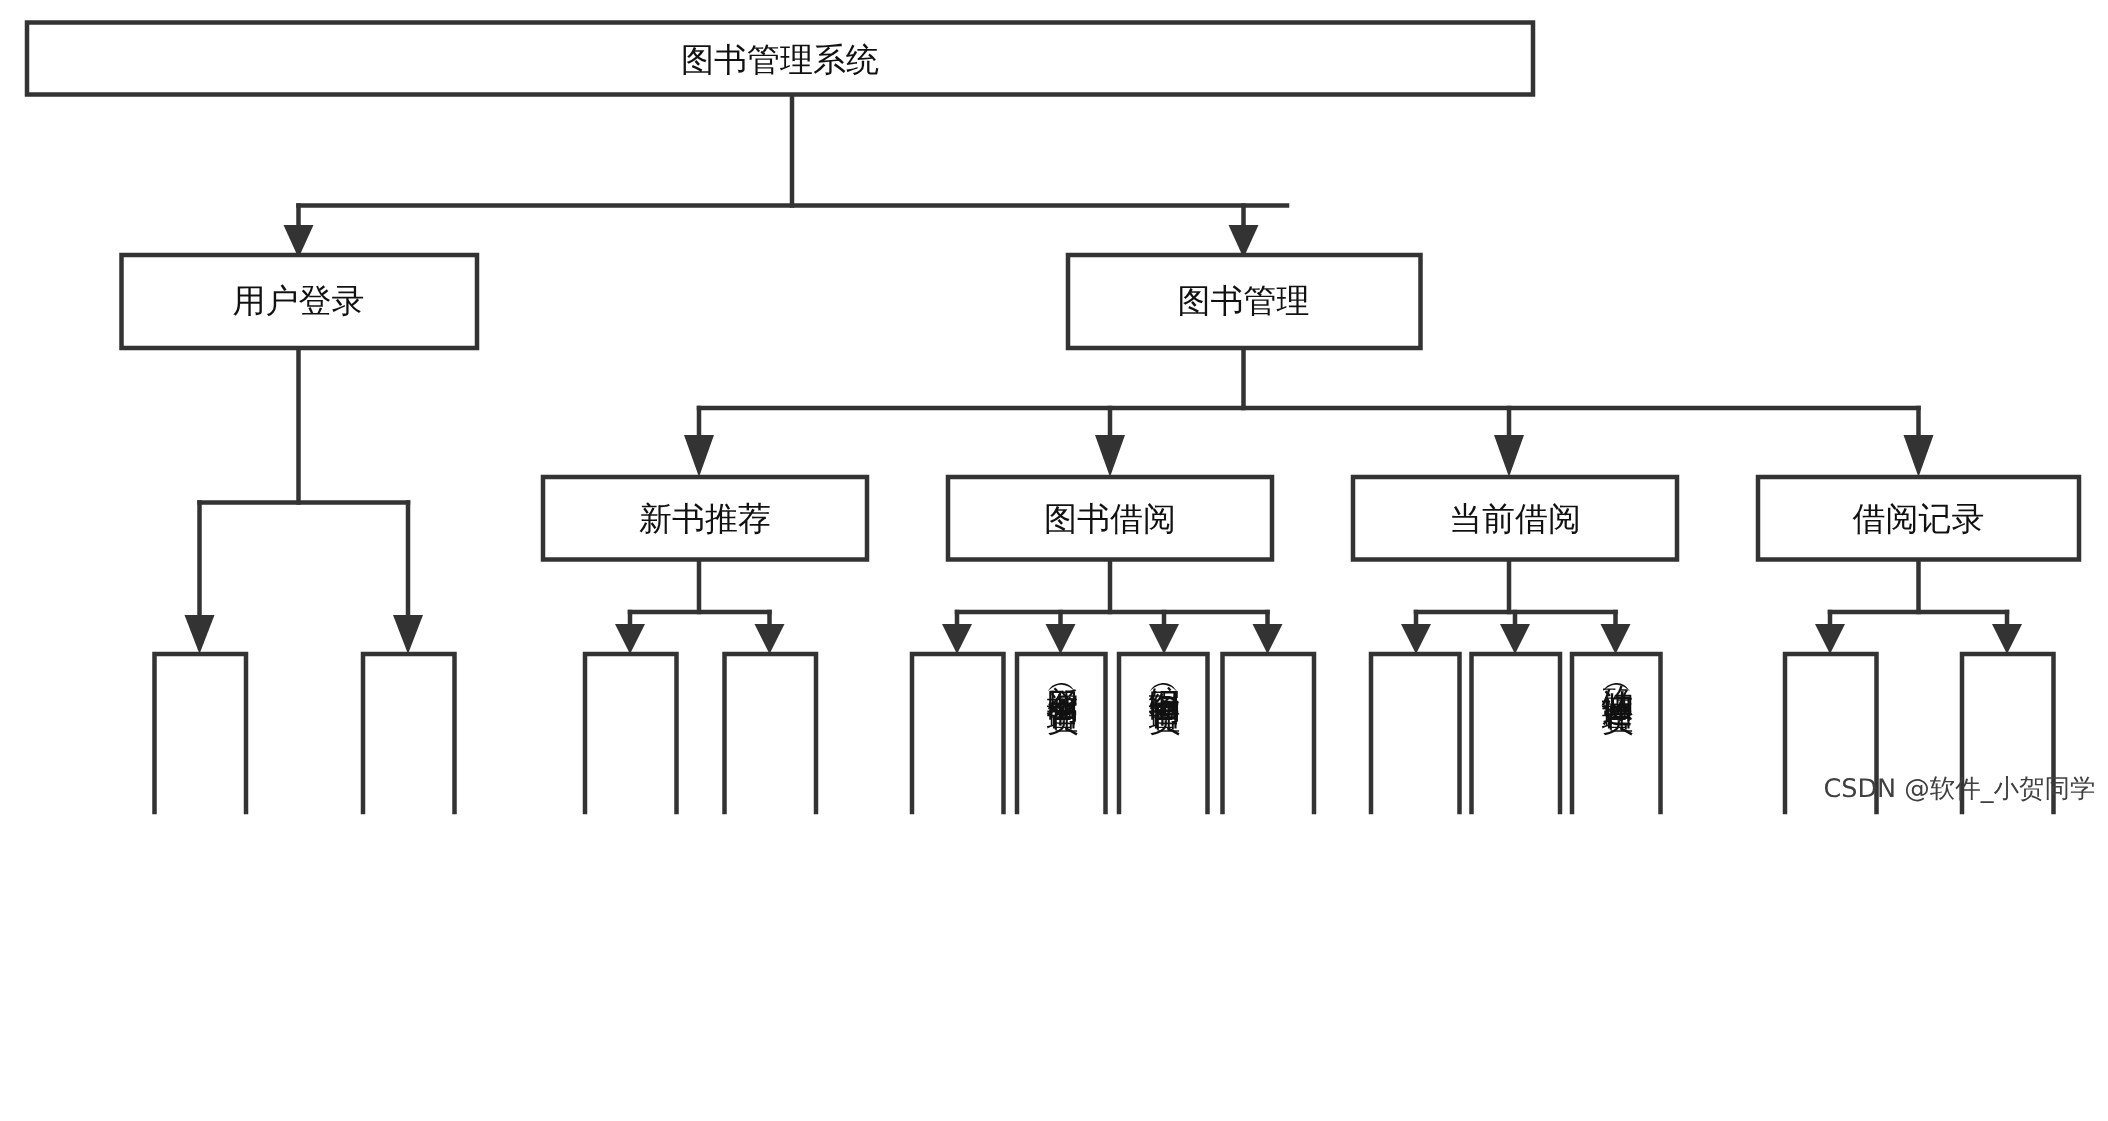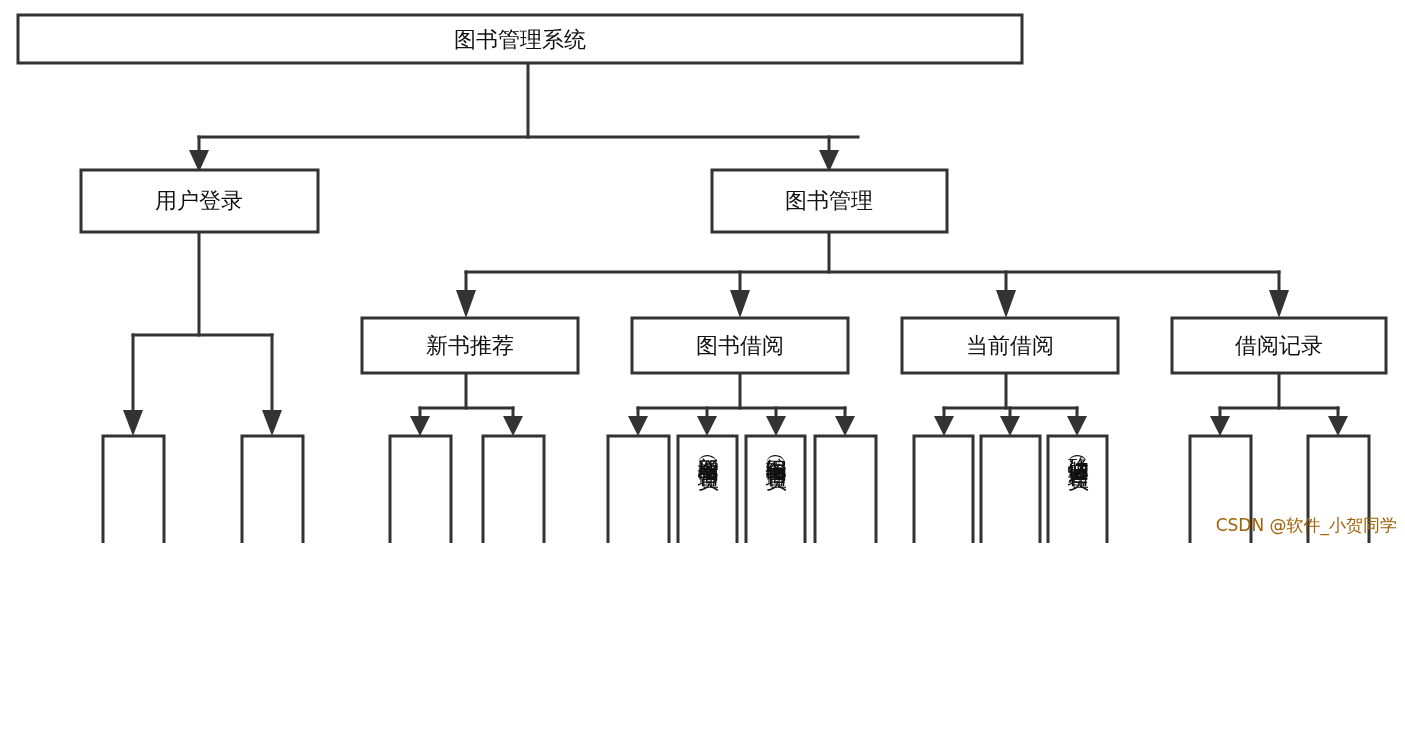--- a/index.html
+++ b/index.html
@@ -67,21 +67,21 @@
     color: #111111;
     letter-spacing: 2px;
     white-space: nowrap;
   }
   .watermark {
     position: absolute;
     right: 8px;
     bottom: 6px;
     font-family: "DejaVu Sans", "Liberation Sans", sans-serif;
     font-size: 17px;
-    color: #a16207;
+    color: #404040;
     white-space: nowrap;
     pointer-events: none;
   }
 </style>
 </head>
 <body>
 
 <div id="diagram-root">
 
   <svg class="diagram-canvas" viewBox="0 0 1405 747">

